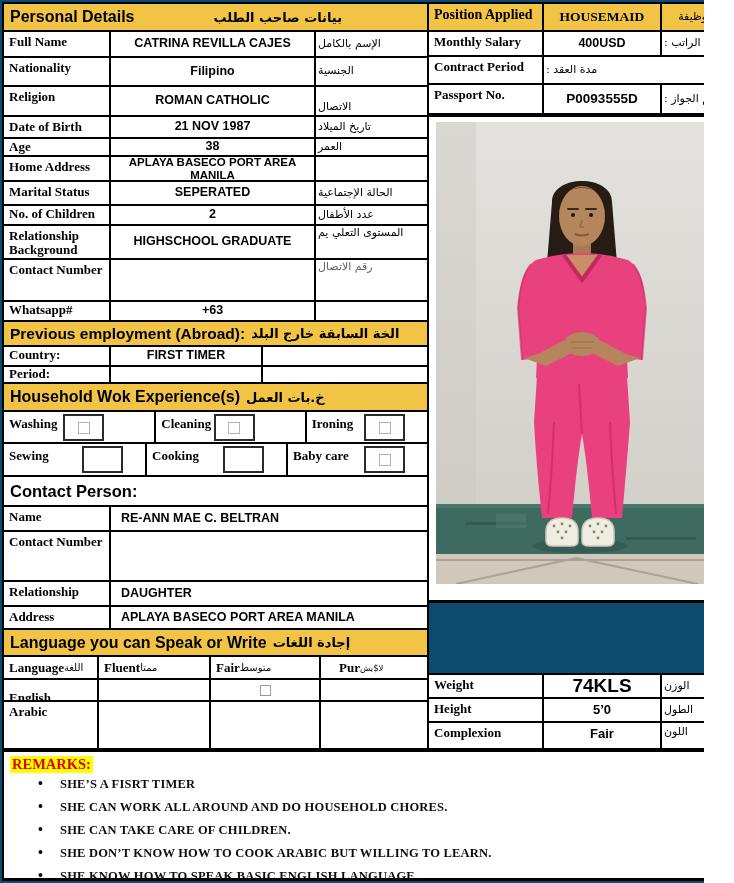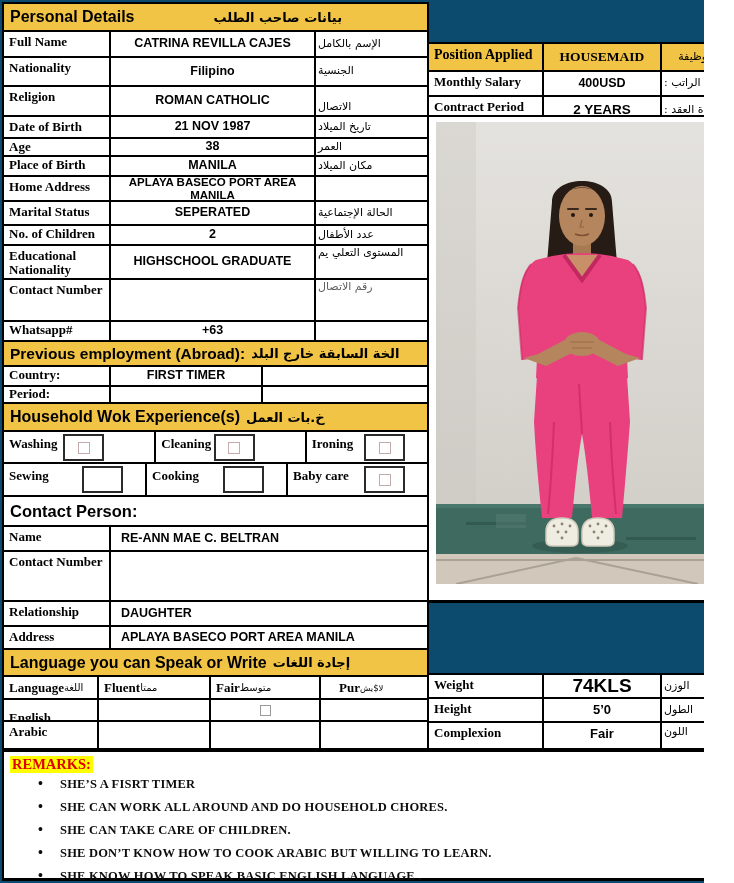--- a/index.html
+++ b/index.html
@@ -100,42 +100,37 @@
     <div class="row t3" style="height:22px;">
       <div class="c lbl">Date of Birth</div>
       <div class="c val">21 NOV 1987</div>
       <div class="c ar">تاريخ الميلاد</div>
     </div>
     <div class="row t3" style="height:18px;">
       <div class="c lbl" style="padding-top:1px;">Age</div>
       <div class="c val">38</div>
       <div class="c ar">العمر</div>
     </div>
-    <div class="row t3" style="height:20px;">
-      <div class="c lbl" style="padding-top:1px;">Place of Birth</div>
-      <div class="c val">MANILA</div>
-      <div class="c ar">مكان الميلاد</div>
-    </div>
     <div class="row t3" style="height:25px;">
       <div class="c lbl">Home Address</div>
       <div class="c val small">APLAYA BASECO PORT AREA MANILA</div>
       <div class="c ar"></div>
     </div>
     <div class="row t3" style="height:24px;">
       <div class="c lbl">Marital Status</div>
       <div class="c val">SEPERATED</div>
       <div class="c ar">الحالة الإجتماعية</div>
     </div>
     <div class="row t3" style="height:20px;">
       <div class="c lbl" style="padding-top:1px;">No. of Children</div>
       <div class="c val">2</div>
       <div class="c ar">عدد الأطفال</div>
     </div>
     <div class="row t3" style="height:34px;">
-      <div class="c lbl">Educational Nationality</div>
+      <div class="c lbl">Relationship Background</div>
       <div class="c val">HIGHSCHOOL GRADUATE</div>
       <div class="c ar" style="align-items:flex-start;">المستوى التعلي يم</div>
     </div>
     <div class="row t3" style="height:42px;">
       <div class="c lbl">Contact Number</div>
       <div class="c val"></div>
       <div class="c ar gray" style="align-items:flex-start;">رقم الاتصال</div>
     </div>
     <div class="row t3" style="height:20px;">
       <div class="c lbl" style="padding-top:1px;">Whatsapp#</div>
@@ -252,34 +247,33 @@
     <div class="row lang" style="height:28px; flex:1;">
       <div class="c lbl">Arabic</div>
       <div class="c val"></div>
       <div class="c" style="justify-content:center;">
         
       </div>
       <div class="c val"></div>
     </div>
   </div>
 
-  <div class="panel" style="left:427px; top:2px; width:305px; height:113px;margin-top:40px;">
+  <div class="panel" style="left:427px; top:2px; width:305px; height:113px;">
     <div class="row t3r" style="height:26px; background:#F2C445;">
       <div class="c lbl" style="font-size:14px;">Position Applied</div>
       <div class="c" style="justify-content:center; font-family:'Liberation Serif',serif; font-weight:bold; font-size:13.5px;">HOUSEMAID</div>
       <div class="c ar" style="justify-content:center; padding:1px 4px;">الوظيفة</div>
     </div>
     <div class="row t3r" style="height:25px;">
       <div class="c lbl">Monthly Salary</div>
       <div class="c val">400USD</div>
       <div class="c ar">الراتب :</div>
     </div>
     <div class="row t3r" style="height:28px;">
       <div class="c lbl">Contract Period</div>
-      <div class="c val" style="font-size:13.5px;">2 YEARS</div>
       <div class="c ar">مدة العقد :</div>
     </div>
     <div class="row t3r" style="height:30px; flex:1;">
       <div class="c lbl">Passport No.</div>
       <div class="c val" style="font-size:13.5px;">P0093555D</div>
       <div class="c ar">رقم الجواز :</div>
     </div>
   </div>
 
   <div class="photo-box">

